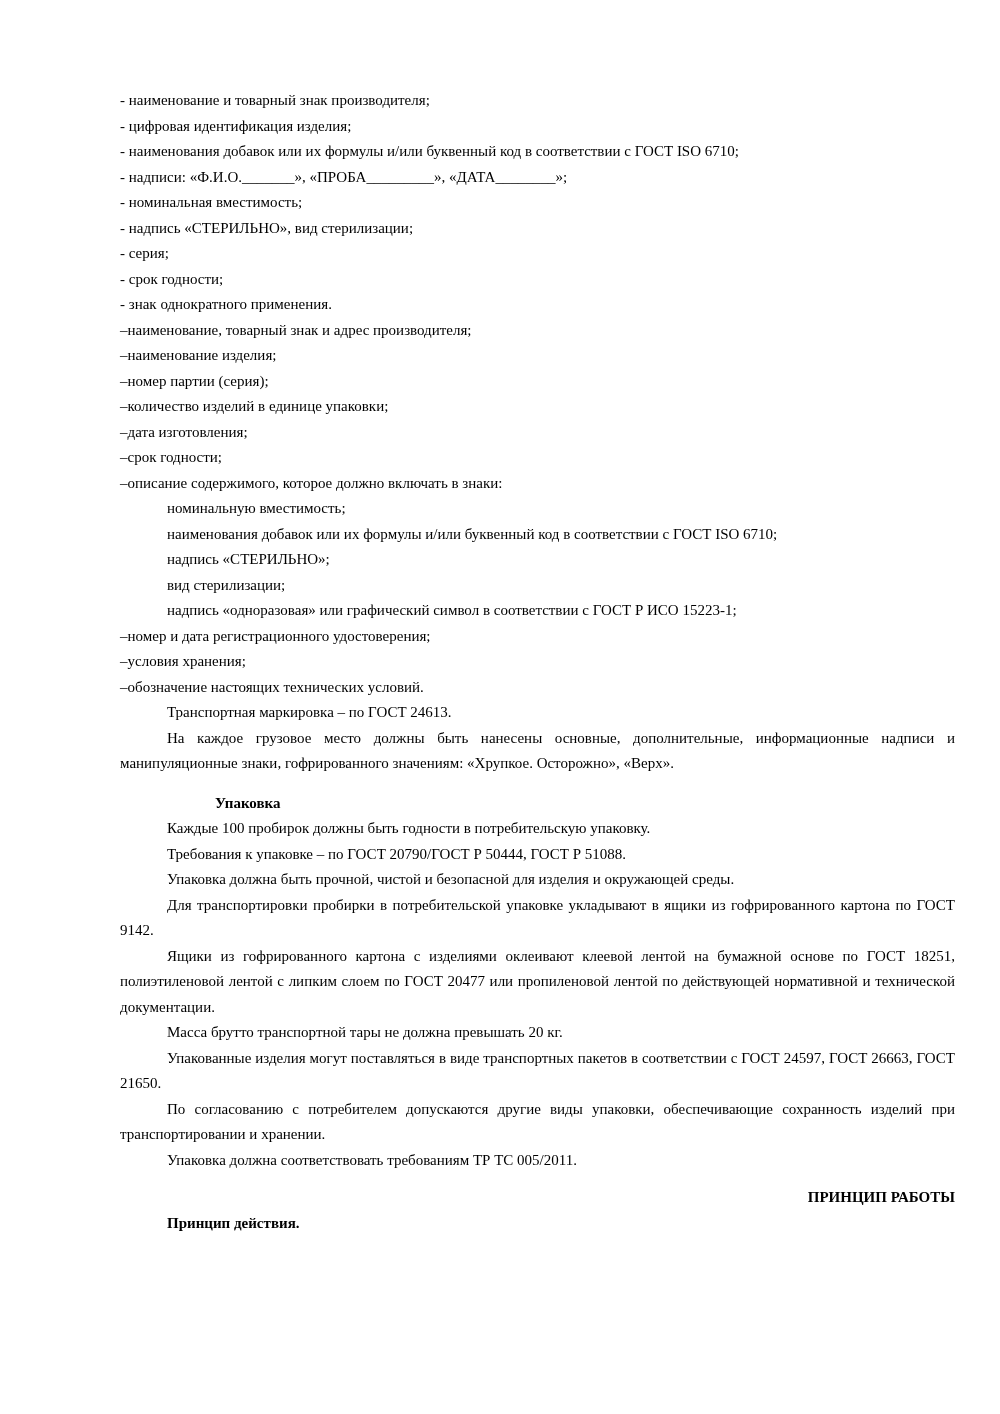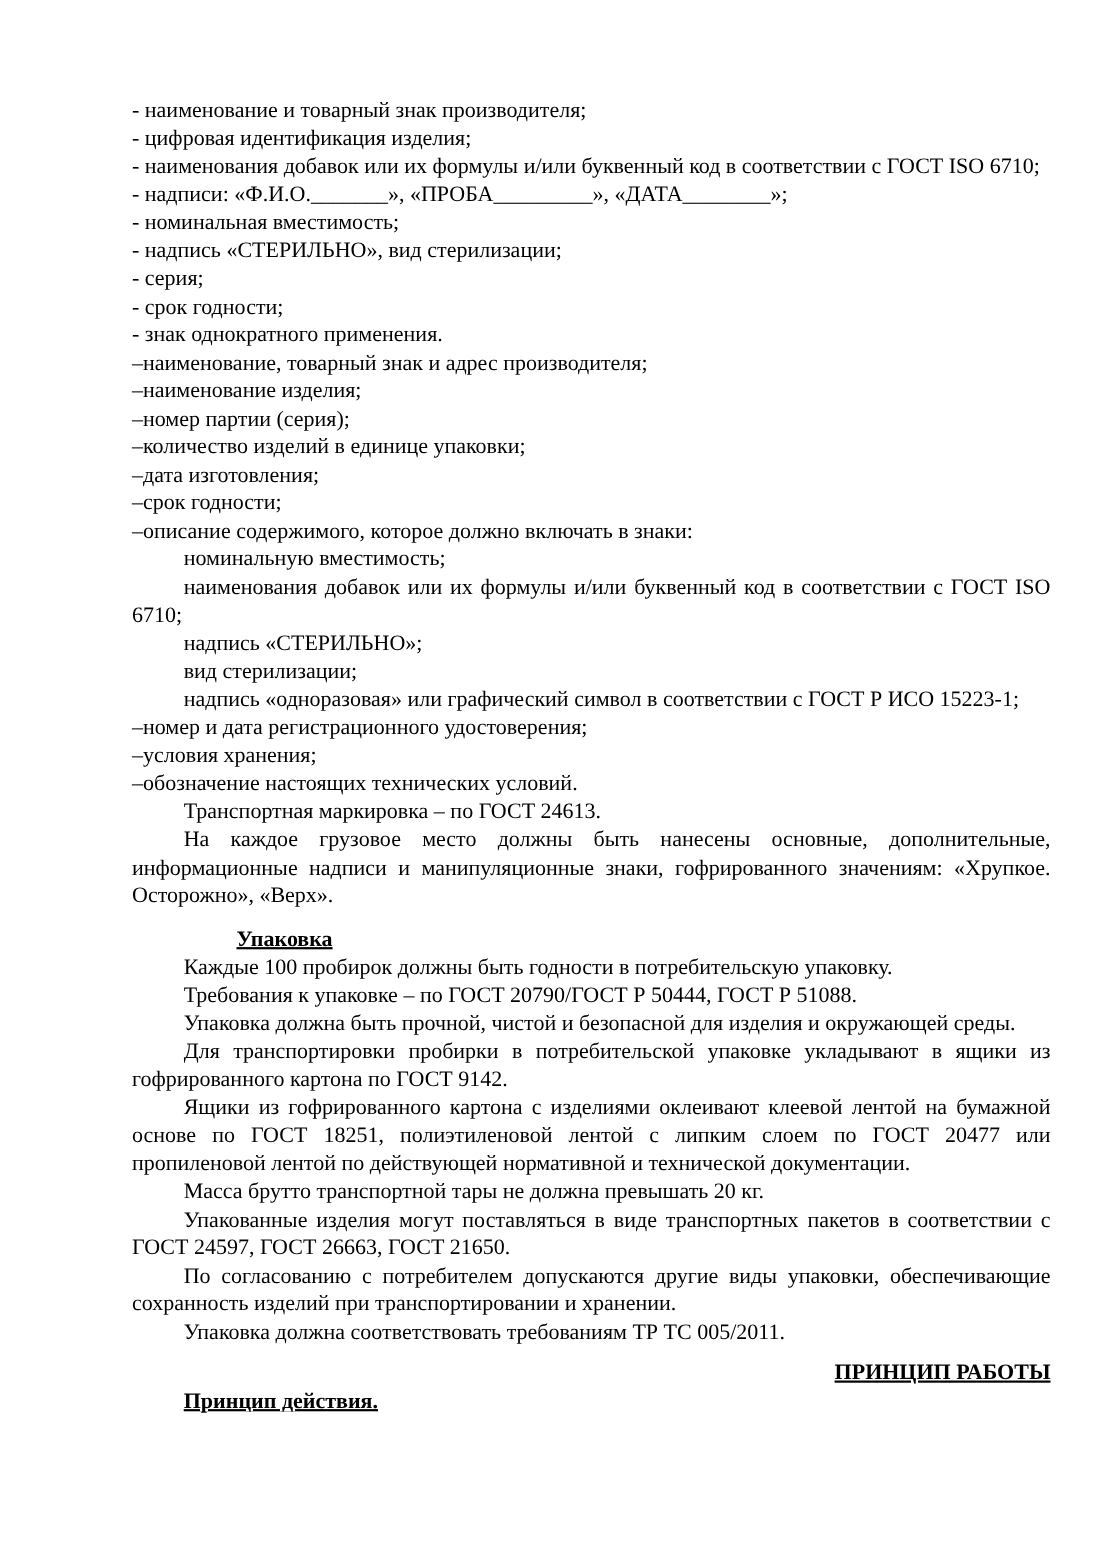--- a/index.html
+++ b/index.html
@@ -9,32 +9,32 @@
   }
   .page {
     position: relative;
     width: 1000px;
     height: 1414px;
     box-sizing: border-box;
     background: #ffffff;
     color: #000000;
     padding: 88px 45px 40px 120px;
     font-family: "Liberation Serif", "DejaVu Serif", serif;
-    font-size: 20px;
+    font-size: 15px;
     line-height: 25.5px;
     overflow: hidden;
   }
   p {
     margin: 0;
     padding: 0;
     text-align: justify;
   }
   .ind  { text-indent: 47px; }
   .ind2 { text-indent: 95px; }
-  .bold { font-weight: bold; text-decoration: underline; }
+  .bold { font-weight: bold; }
   .center { text-align: right; text-indent: 0; }
   .gap-before { margin-top: 14px; }
   .gap-before-sm { margin-top: 12px; }
 </style>
 </head>
 <body>
 
 <div class="page">
 
   <p class="p">- наименование и товарный знак производителя;</p>

